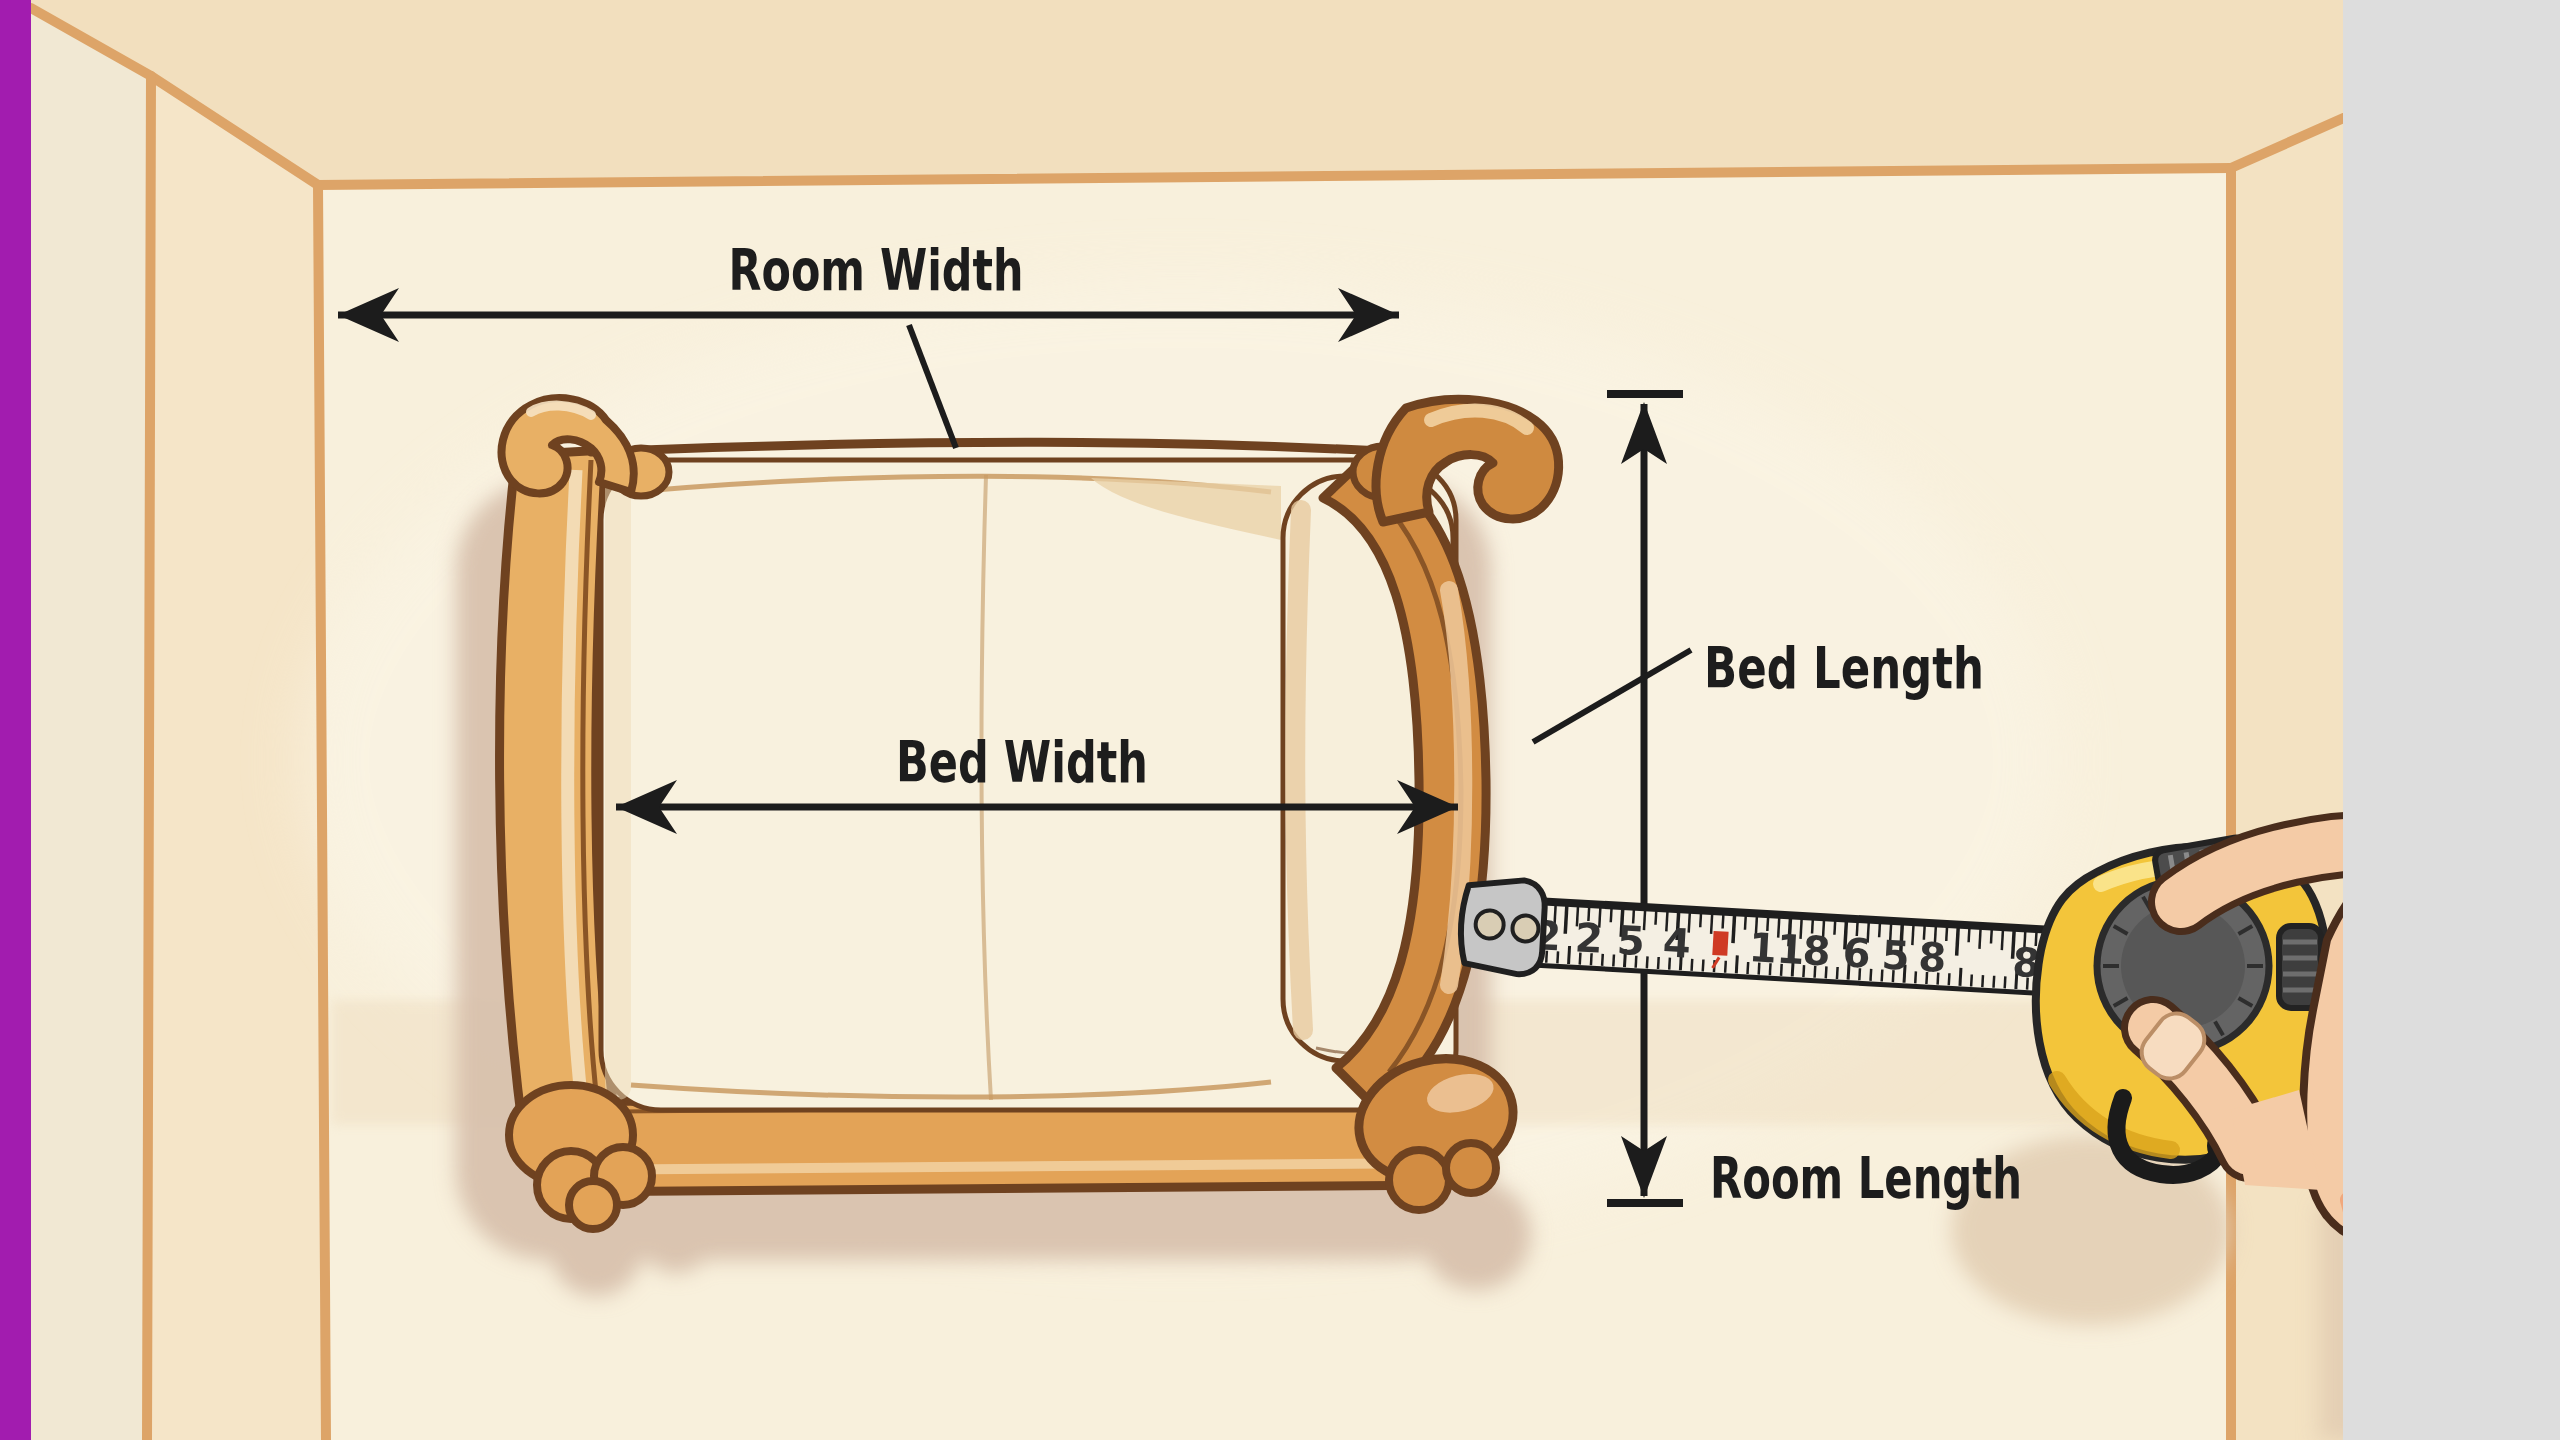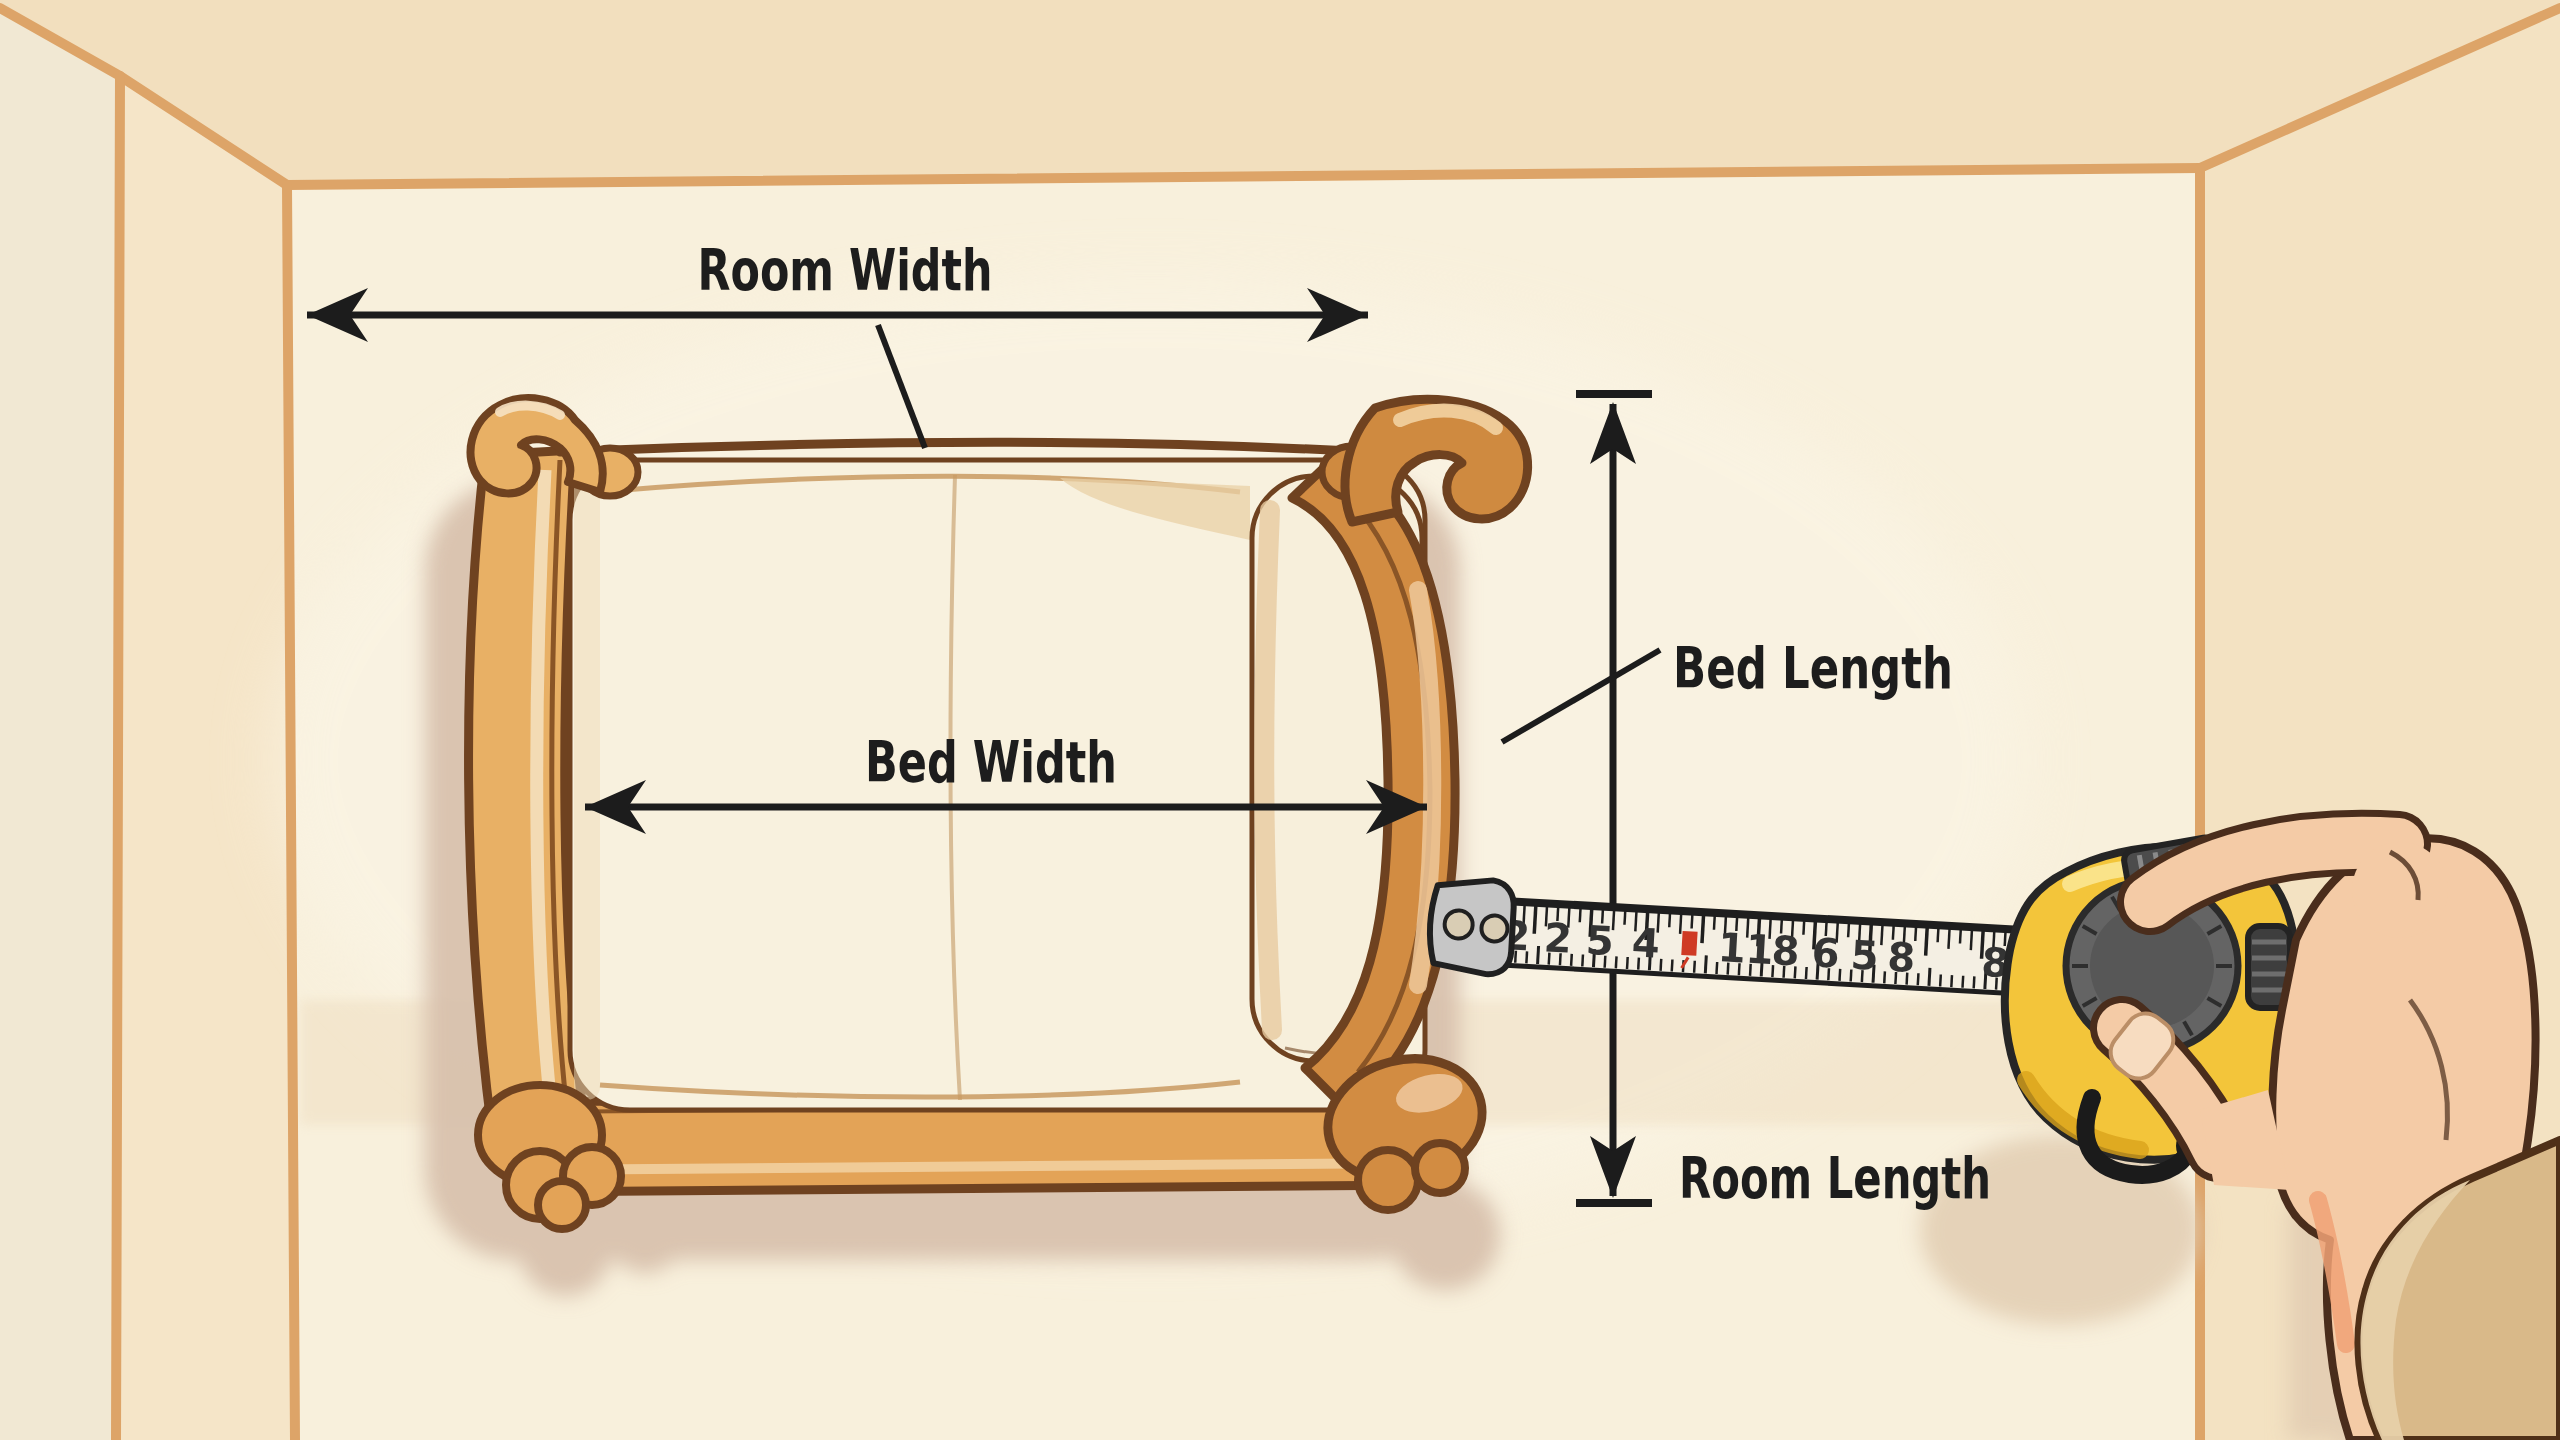--- a/index.html
+++ b/index.html
@@ -1,16 +1,16 @@
 <!DOCTYPE html>
 <html><head>
 <meta charset="utf-8">
 <style>
   html,body{margin:0;padding:0;background:#ddd;}
-  .canvas{position:relative;width:2560px;height:1440px;overflow:hidden;background:#a21caf;}
+  .canvas{position:relative;width:2312px;height:1440px;overflow:hidden;background:#a21caf;padding-left:31px;}
   svg{display:block;width:2560px;height:1440px;}
   .lbl{font-family:"DejaVu Sans","Liberation Sans",sans-serif;font-weight:bold;fill:#1d1d1d;font-size:57px;letter-spacing:0px;}
   .tapeNum{font-family:"DejaVu Sans","Liberation Sans",sans-serif;font-weight:700;font-size:40px;fill:#343434;}
 </style>
 </head>
 <body>
 
 <div class="canvas">
 <svg viewBox="0 0 2560 1440" xmlns="http://www.w3.org/2000/svg">
   <defs>

